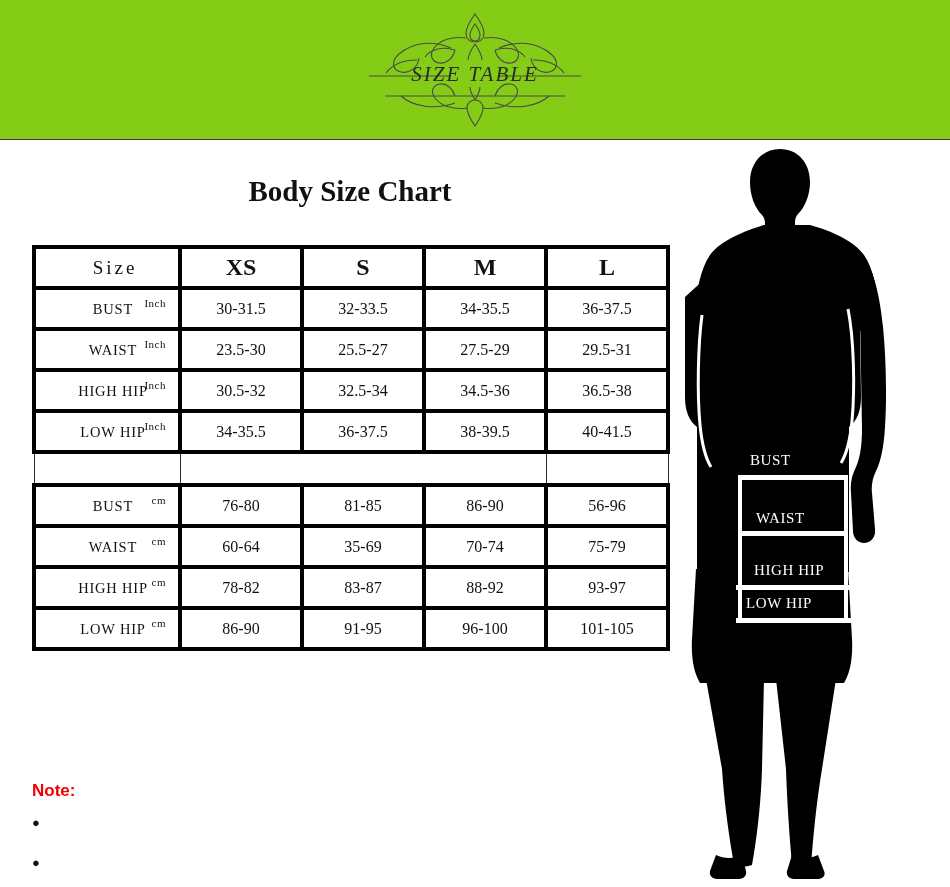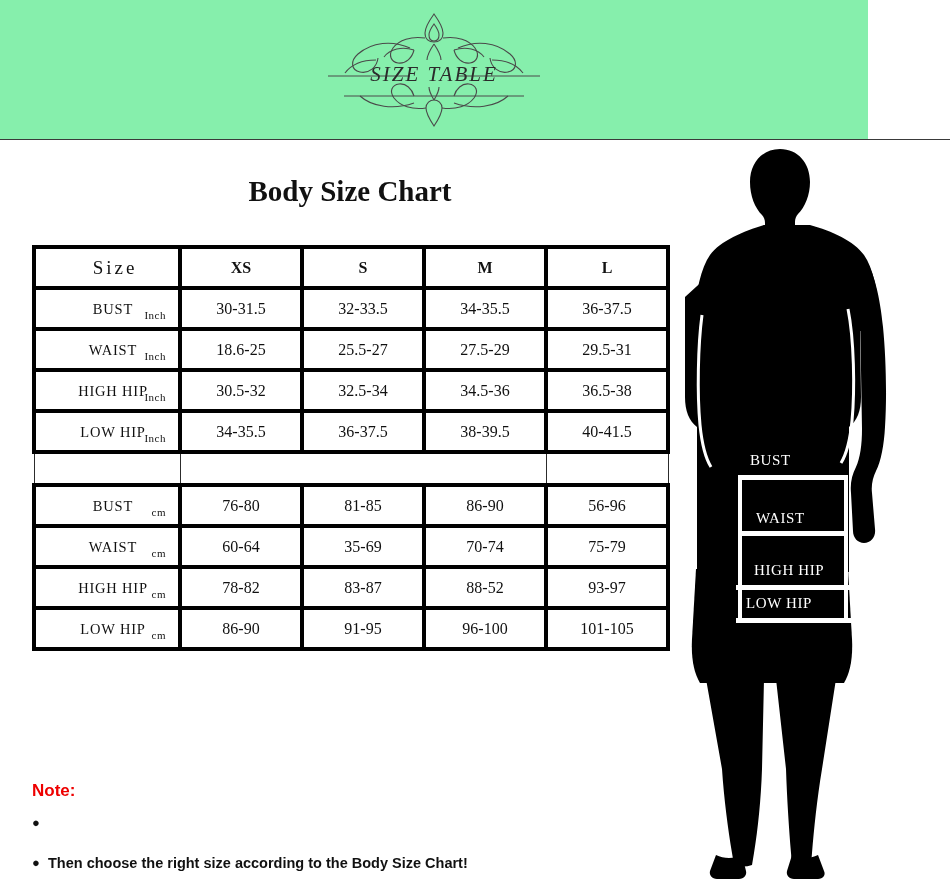--- a/index.html
+++ b/index.html
@@ -12,22 +12,22 @@
     background: #ffffff;
     font-family: "Liberation Sans", sans-serif;
     overflow: hidden;
     position: relative;
   }
 
   
   .header {
     position: relative;
     height: 139px;
-    width: 868px;
-    background: #86efac;
+    width: 950px;
+    background: #84cc16;
   }
   .header-ornament {
     position: absolute;
     left: 50%;
     top: 8px;
     transform: translateX(-50%);
     width: 240px;
     height: 124px;
   }
   .header-title {
@@ -92,38 +92,38 @@
   .col-val { width: 122px; }
 
   .hdr-size {
     font-size: 19px;
     letter-spacing: 3px;
     font-family: "Liberation Serif", serif;
     text-align: left;
     padding-left: 16px !important;
   }
   .hdr-val {
-    font-size: 16px;
+    font-size: 24px;
     font-weight: bold;
     font-family: "Liberation Serif", serif;
   }
   .rowlabel {
     position: relative;
     text-align: left;
     padding-left: 12px !important;
   }
   .rowlabel .nm {
     font-family: "Liberation Serif", serif;
     font-size: 14.5px;
     letter-spacing: 0.8px;
   }
   .rowlabel .unit {
     position: absolute;
     right: 12px;
-    bottom: 6px;
+    bottom: 18px;
     font-family: "Liberation Serif", serif;
     font-size: 11px;
     letter-spacing: 0.5px;
   }
   .cellval {
     font-family: "Liberation Sans", sans-serif;
     font-size: 16px;
     color: #111;
   }
   .spacer-row td {
@@ -282,21 +282,21 @@
         <td class="cellval">32-33.5</td>
         <td class="cellval">34-35.5</td>
         <td class="cellval">36-37.5</td>
       </tr>
 
       <tr>
         <td class="rowlabel">
           <span class="nm">WAIST</span>
           <span class="unit">Inch</span>
         </td>
-        <td class="cellval">18.6-25</td>
+        <td class="cellval">23.5-30</td>
         <td class="cellval">25.5-27</td>
         <td class="cellval">27.5-29</td>
         <td class="cellval">29.5-31</td>
       </tr>
 
       <tr>
         <td class="rowlabel">
           <span class="nm">HIGH HIP</span>
           <span class="unit">Inch</span>
         </td>
@@ -347,21 +347,21 @@
         <td class="cellval">75-79</td>
       </tr>
 
       <tr>
         <td class="rowlabel">
           <span class="nm">HIGH HIP</span>
           <span class="unit">cm</span>
         </td>
         <td class="cellval">78-82</td>
         <td class="cellval">83-87</td>
-        <td class="cellval">88-52</td>
+        <td class="cellval">88-92</td>
         <td class="cellval">93-97</td>
       </tr>
 
       <tr>
         <td class="rowlabel">
           <span class="nm">LOW HIP</span>
           <span class="unit">cm</span>
         </td>
         <td class="cellval">86-90</td>
         <td class="cellval">91-95</td>
@@ -372,21 +372,20 @@
   </table>
 
   <div class="note-title">Note:</div>
 
   <div class="note-list">
     <div class="note-item">
       <span class="note-bullet">●</span>
     </div>
     <div class="note-item">
       <span class="note-bullet">●</span>
-      <span>Then choose the right size according to the Body Size Chart!</span>
     </div>
 
   </div>
 
   <div class="figure-wrap">
     <svg viewBox="0 0 278 748" width="278" height="748" xmlns="http://www.w3.org/2000/svg">
       <g fill="#000000">
 
         <path d="M108 10 c-18 0 -30 14 -30 33 c0 14 5 26 12 33 c2 2 3 5 3 8 l0 8 l30 0 l0 -9 c0 -3 1 -6 3 -8 c7 -7 12 -19 12 -32 c0 -19 -12 -33 -30 -33 z"></path>
 

